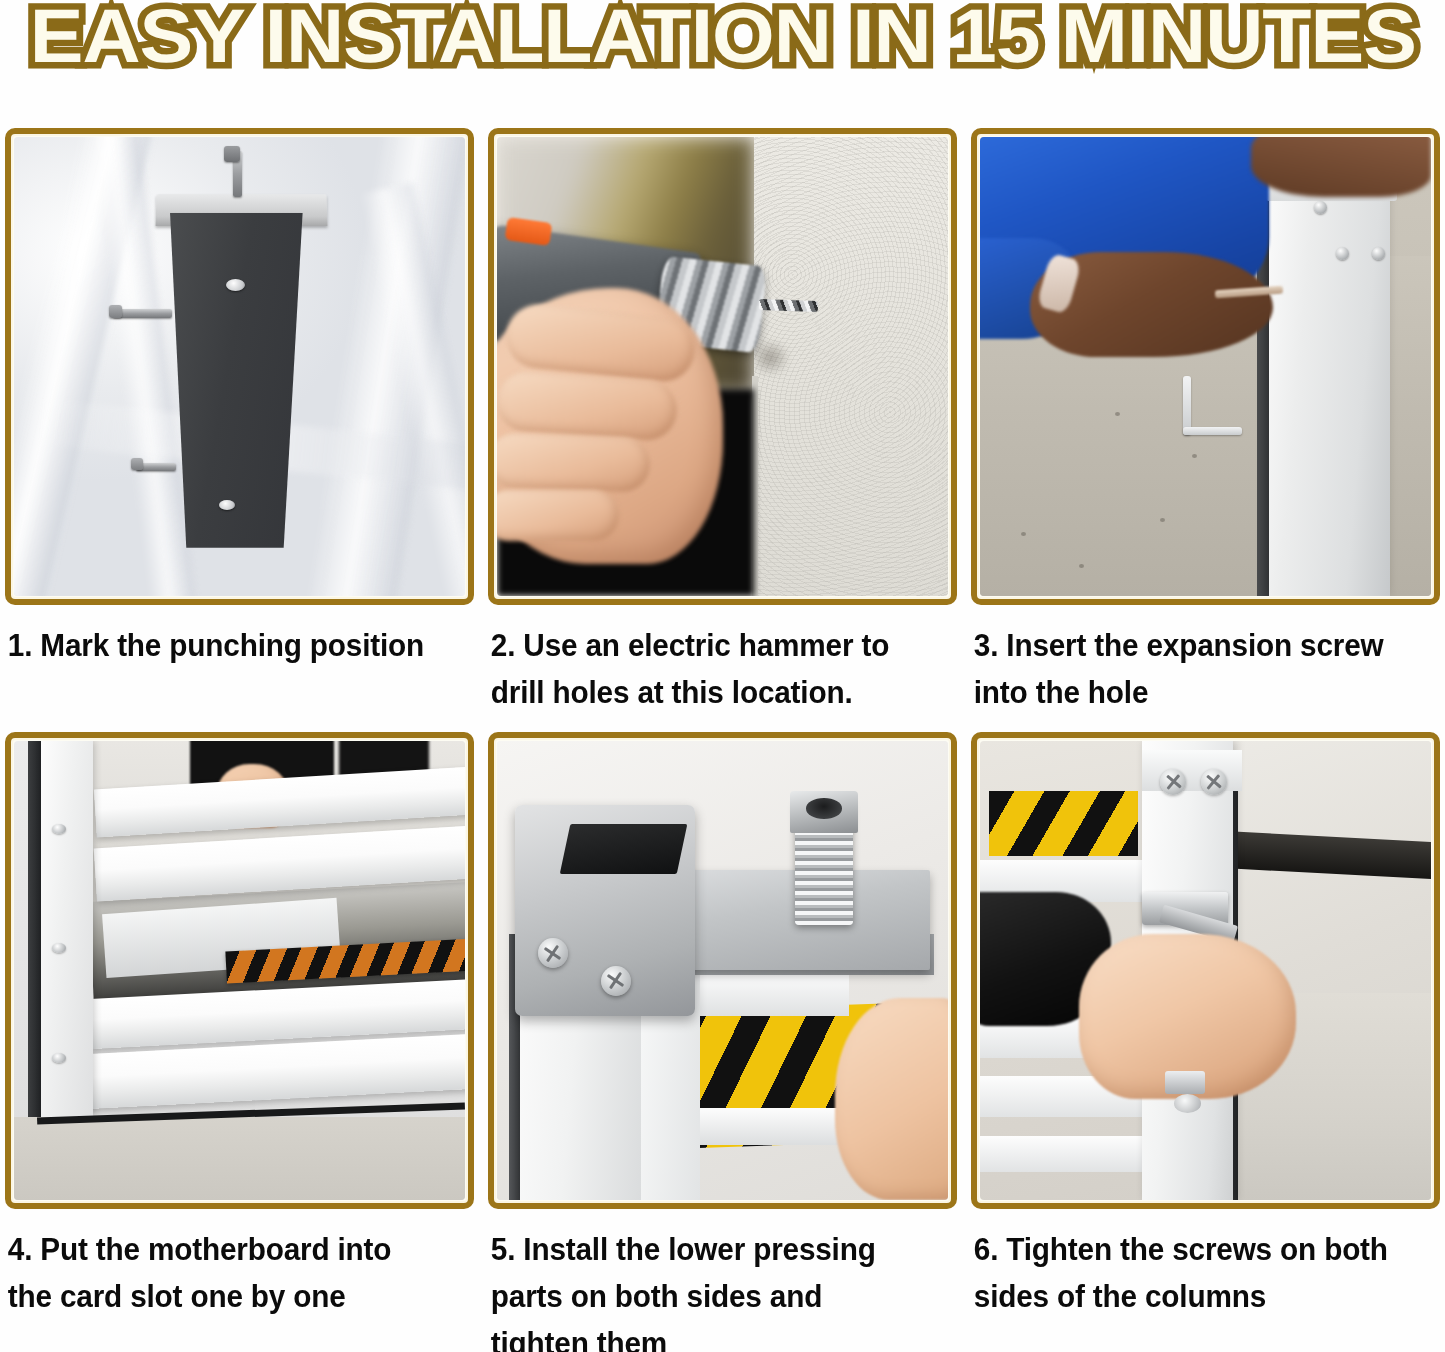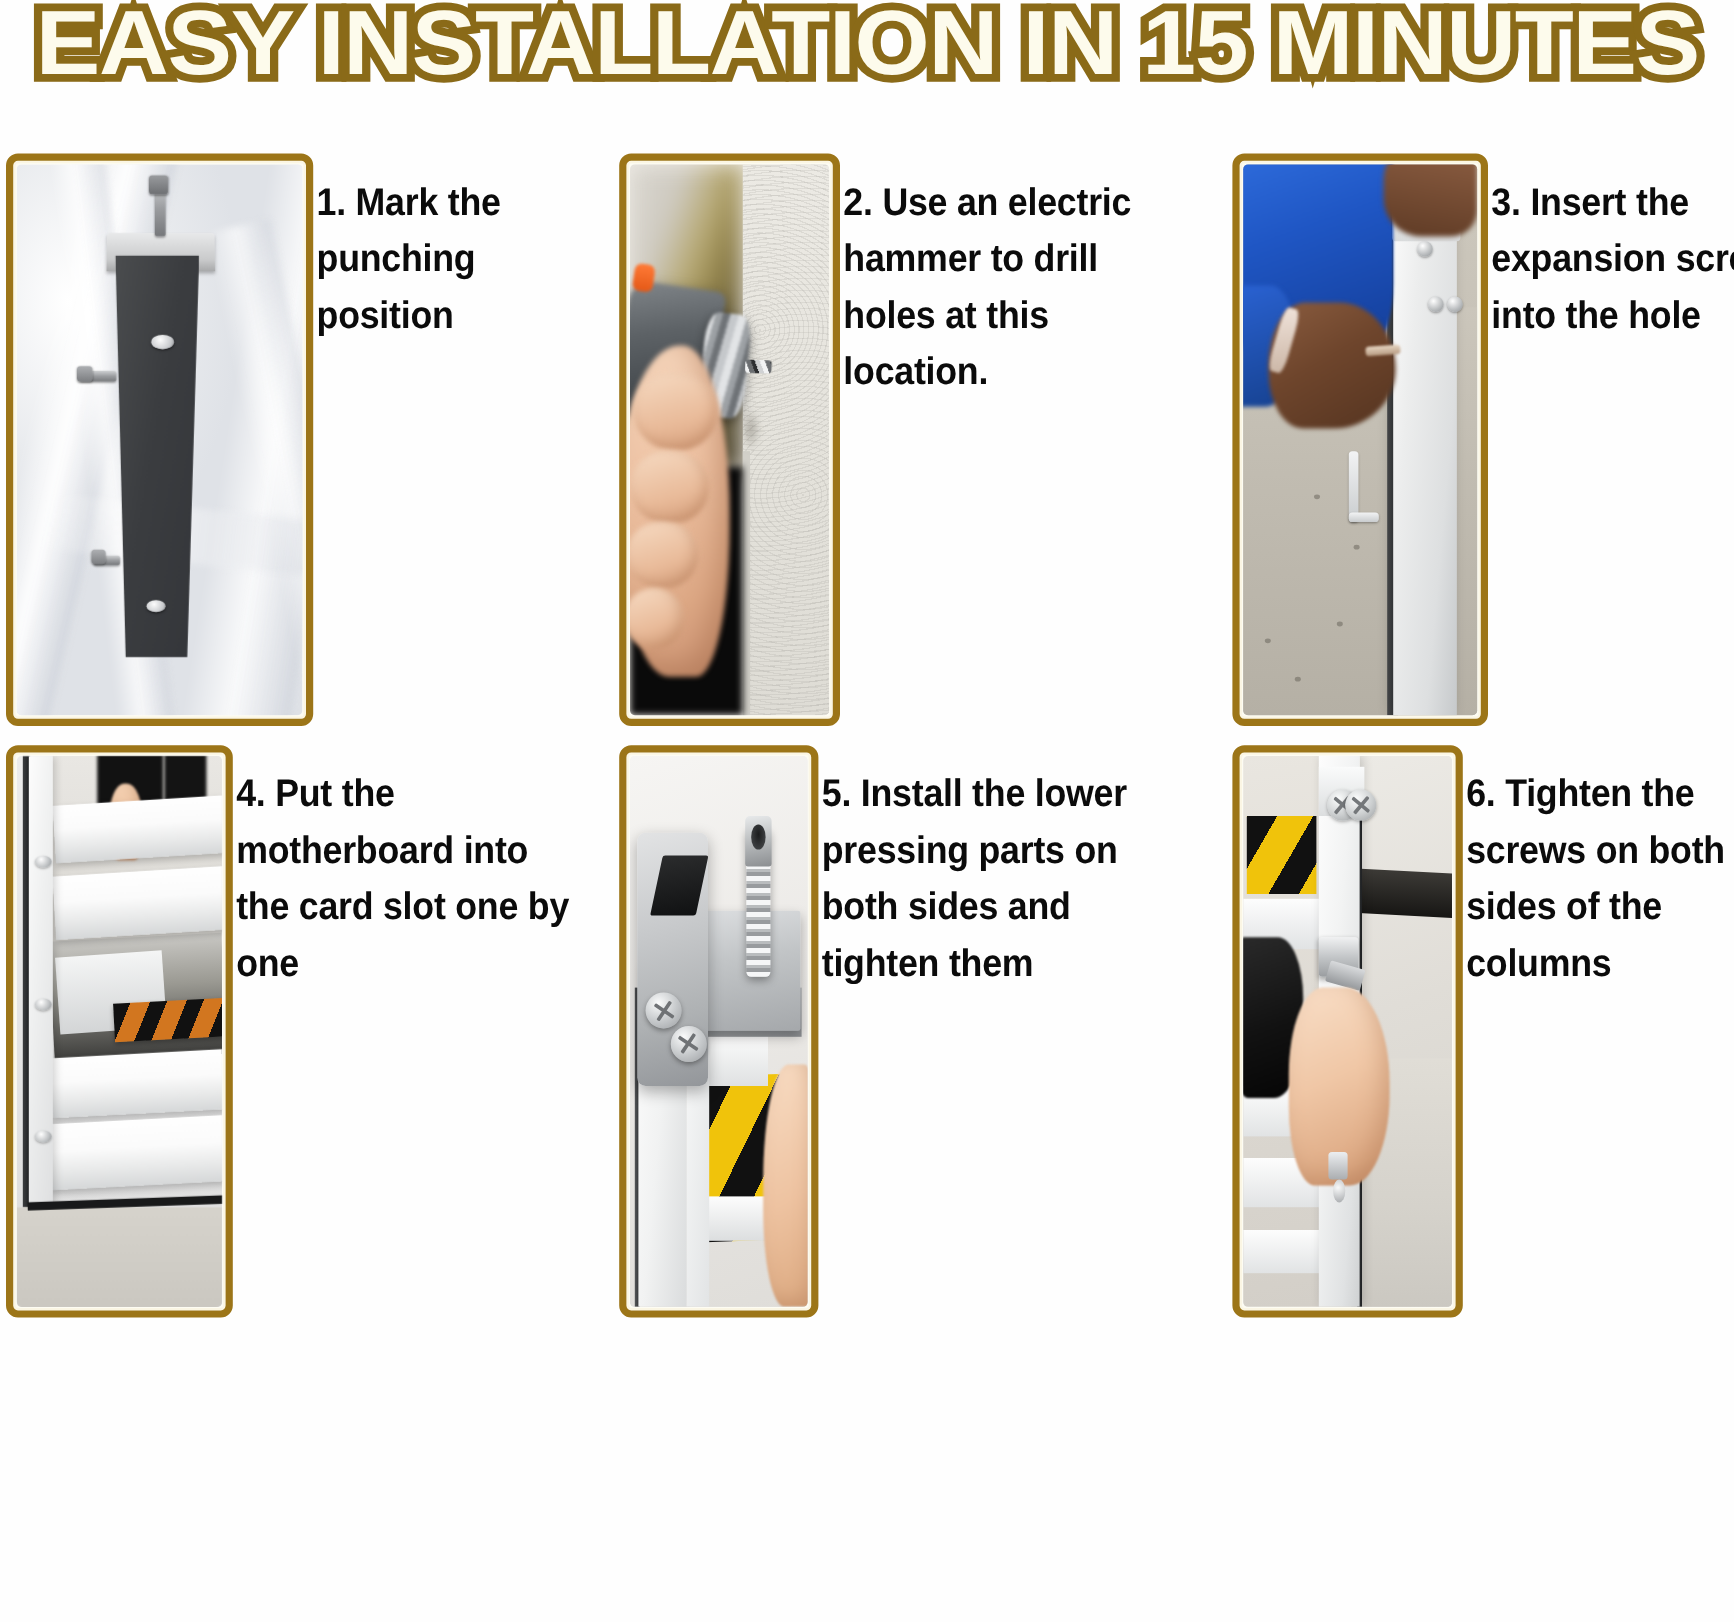--- a/index.html
+++ b/index.html
@@ -50,21 +50,21 @@
     width: 1435px;
   }
   .row {
     display: flex;
     gap: 14px;
   }
   .row-2 { margin-top: 16px; }
   .cell {
     width: 497px;
     display: flex;
-    flex-direction: row;
+    flex-direction: column;
   }
 
   .frame {
     position: relative;
     width: 469px;
     height: 477px;
     box-sizing: border-box;
     border: 6px solid #9c7518;
     border-radius: 10px;
     background: #fdfcf3;

